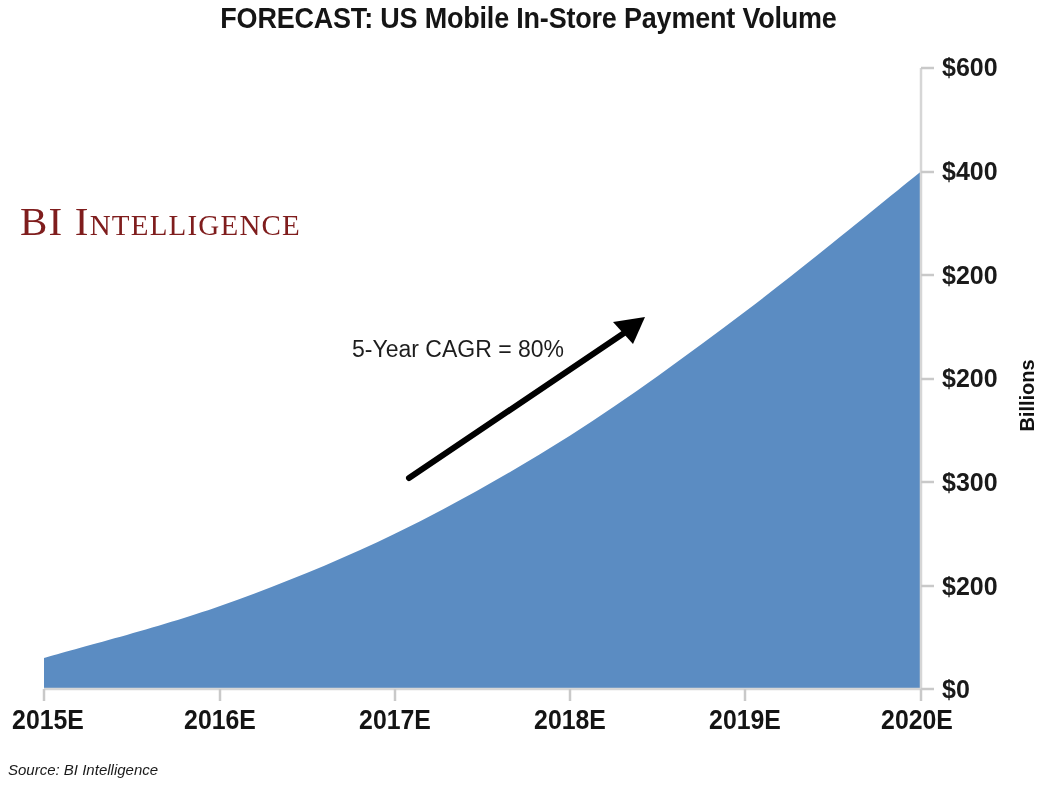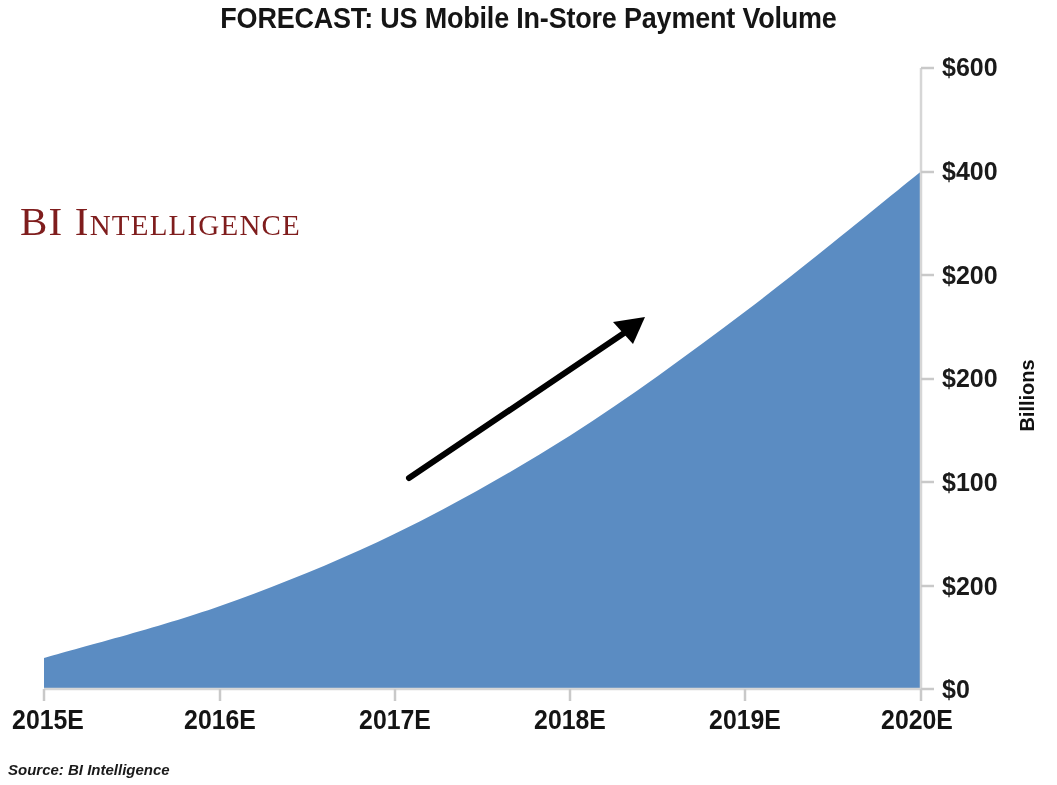--- a/index.html
+++ b/index.html
@@ -116,21 +116,21 @@
     white-space: nowrap;
   }
 
   
   #source-note {
     position: absolute;
     left: 8px;
     top: 761px;
     font-size: 15px;
     font-style: italic;
-    font-weight: bold;
+    font-weight: normal;
     color: #1a1a1a;
     white-space: nowrap;
   }
 </style>
 </head>
 <body>
 
 <div id="chart-root">
 
   <div id="chart-title">FORECAST: US Mobile In-Store Payment Volume</div>
@@ -167,31 +167,32 @@
     <g>
       <line x1="409" y1="478" x2="633" y2="327" stroke="#000000" stroke-width="6" stroke-linecap="round"></line>
       <polygon points="645,317 613,322 633,344" fill="#000000"></polygon>
     </g>
   </svg>
 
   <div class="ytick-label" style="top:55px">$600</div>
   <div class="ytick-label" style="top:159px">$400</div>
   <div class="ytick-label" style="top:263px">$200</div>
   <div class="ytick-label" style="top:366px">$200</div>
-  <div class="ytick-label" style="top:470px">$100</div>
+  <div class="ytick-label" style="top:470px">$300</div>
   <div class="ytick-label" style="top:574px">$200</div>
   <div class="ytick-label" style="top:677px">$0</div>
 
   <div id="axis-title-billions">
     <span>Billions</span>
   </div>
 
   <div class="xtick-label" style="left:48px">2015E</div>
   <div class="xtick-label" style="left:220px">2016E</div>
   <div class="xtick-label" style="left:395px">2017E</div>
   <div class="xtick-label" style="left:570px">2018E</div>
   <div class="xtick-label" style="left:745px">2019E</div>
   <div class="xtick-label" style="left:917px">2020E</div>
 
+  <div id="cagr-annotation">5-Year CAGR = 80%</div>
 
   <div id="source-note">Source: BI Intelligence</div>
 
 </div>
 
 </body></html>

